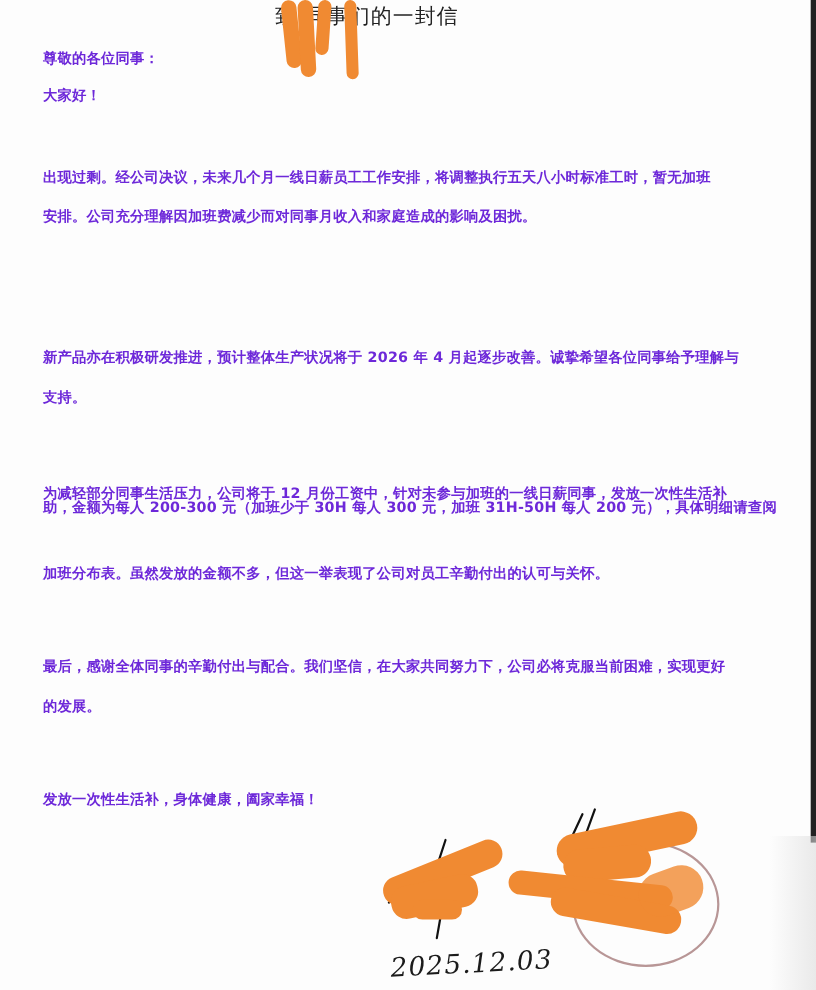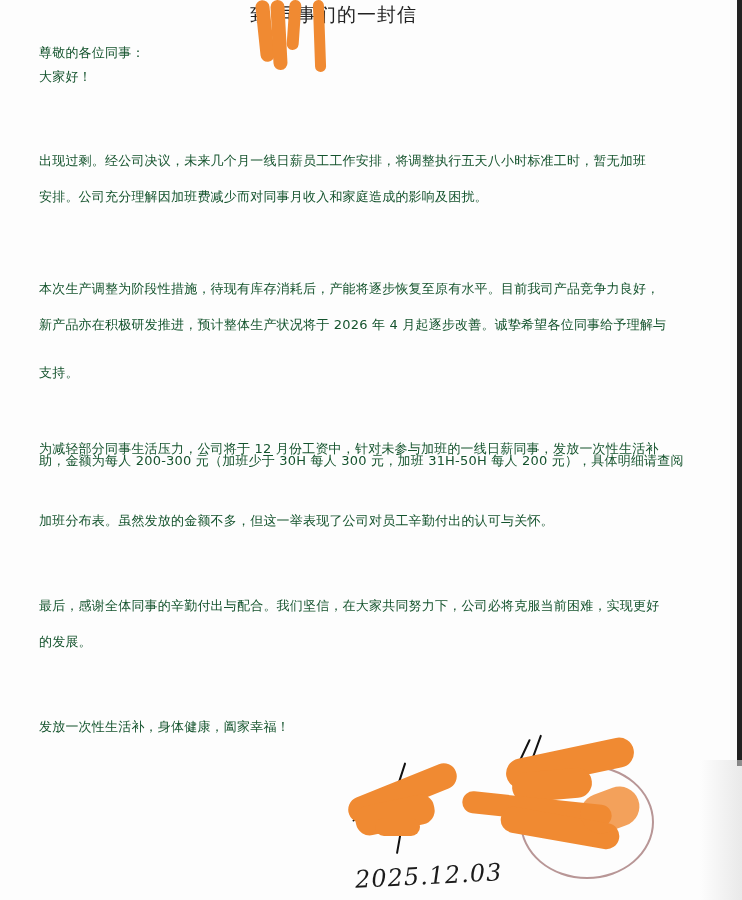--- a/index.html
+++ b/index.html
@@ -7,21 +7,21 @@
     width:742px; height:900px; overflow:hidden; position:relative;
     background:#ffffff;
     font-family:"DejaVu Sans", "Liberation Sans", sans-serif;
     color:#1a1a1a;
   }
   .page { position:absolute; left:0; top:0; width:742px; height:900px; background:#fdfdfd; }
   .right-border { position:absolute; left:737px; top:0; width:5px; height:766px; background:#222; }
   .right-fade { position:absolute; left:700px; top:760px; width:42px; height:140px;
     background:linear-gradient(90deg, rgba(255,255,255,0) 0%, rgba(220,220,220,0.6) 100%); }
   .title { position:absolute; top:2px; left:250px; font-size:19px; letter-spacing:1px; color:#222; }
-  .line { position:absolute; left:39px; font-size:13px; font-weight:normal; color:#14532d; white-space:nowrap; letter-spacing:0.2px; }
+  .line { position:absolute; left:39px; font-size:13px; font-weight:bold; color:#6d28d9; white-space:nowrap; letter-spacing:0.2px; }
   .scribble { position:absolute; background:#f08a32; border-radius:12px; }
   .stamp { position:absolute; left:520px; top:765px; width:130px; height:110px; border:2px solid #9a6a6a;
            border-radius:50%; opacity:0.7; }
   .stamp-text { position:absolute; left:505px; top:795px; font-size:14px; font-weight:bold; color:#333; }
   .date { position:absolute; left:355px; top:862px; font-family:"DejaVu Serif", serif; font-style:italic;
           font-size:24px; color:#1b1b1b; letter-spacing:1px; transform:rotate(-3deg); }
   .pen { position:absolute; background:#111; border-radius:2px; }
 </style>
 </head>
 <body>
@@ -31,28 +31,27 @@
   <div class="title">
     <span>致        同事们的一封信</span>
   </div>
 
   <div class="scribble" style="left:258px;top:0;width:14px;height:62px;transform:rotate(-6deg);"></div>
   <div class="scribble" style="left:272px;top:0;width:14px;height:70px;transform:rotate(-3deg);"></div>
   <div class="scribble" style="left:288px;top:0;width:12px;height:50px;transform:rotate(4deg);"></div>
   <div class="scribble" style="left:314px;top:0;width:11px;height:72px;transform:rotate(-2deg);"></div>
 
   <div class="line" style="top:44px;">尊敬的各位同事：</div>
-  <div class="line" style="top:68px;">大家好！</div>
+  <div class="line" style="top:78px;">大家好！</div>
 
   <div class="line" style="top:152px;">出现过剩。经公司决议，未来几个月一线日薪员工工作安排，将调整执行五天八小时标准工时，暂无加班</div>
   <div class="line" style="top:188px;">安排。公司充分理解因加班费减少而对同事月收入和家庭造成的影响及困扰。</div>
 
-  <div class="line" style="top:280px;">本次生产调整为阶段性措施，待现有库存消耗后，产能将逐步恢复至原有水平。目前我司产品竞争力良好，</div>
   <div class="line" style="top:316px;">新产品亦在积极研发推进，预计整体生产状况将于 2026 年 4 月起逐步改善。诚挚希望各位同事给予理解与</div>
-  <div class="line" style="top:364px;">支持。</div>
+  <div class="line" style="top:352px;">支持。</div>
 
   <div class="line" style="top:440px;">为减轻部分同事生活压力，公司将于 12 月份工资中，针对未参与加班的一线日薪同事，发放一次性生活补</div>
   <div class="line" style="top:452px;">助，金额为每人 200-300 元（加班少于 30H 每人 300 元，加班 31H-50H 每人 200 元），具体明细请查阅</div>
   <div class="line" style="top:512px;text-align:center;">加班分布表。虽然发放的金额不多，但这一举表现了公司对员工辛勤付出的认可与关怀。</div>
 
   <div class="line" style="top:597px;">最后，感谢全体同事的辛勤付出与配合。我们坚信，在大家共同努力下，公司必将克服当前困难，实现更好</div>
   <div class="line" style="top:633px;">的发展。</div>
 
   <div class="line" style="top:718px;">发放一次性生活补，身体健康，阖家幸福！</div>
 

